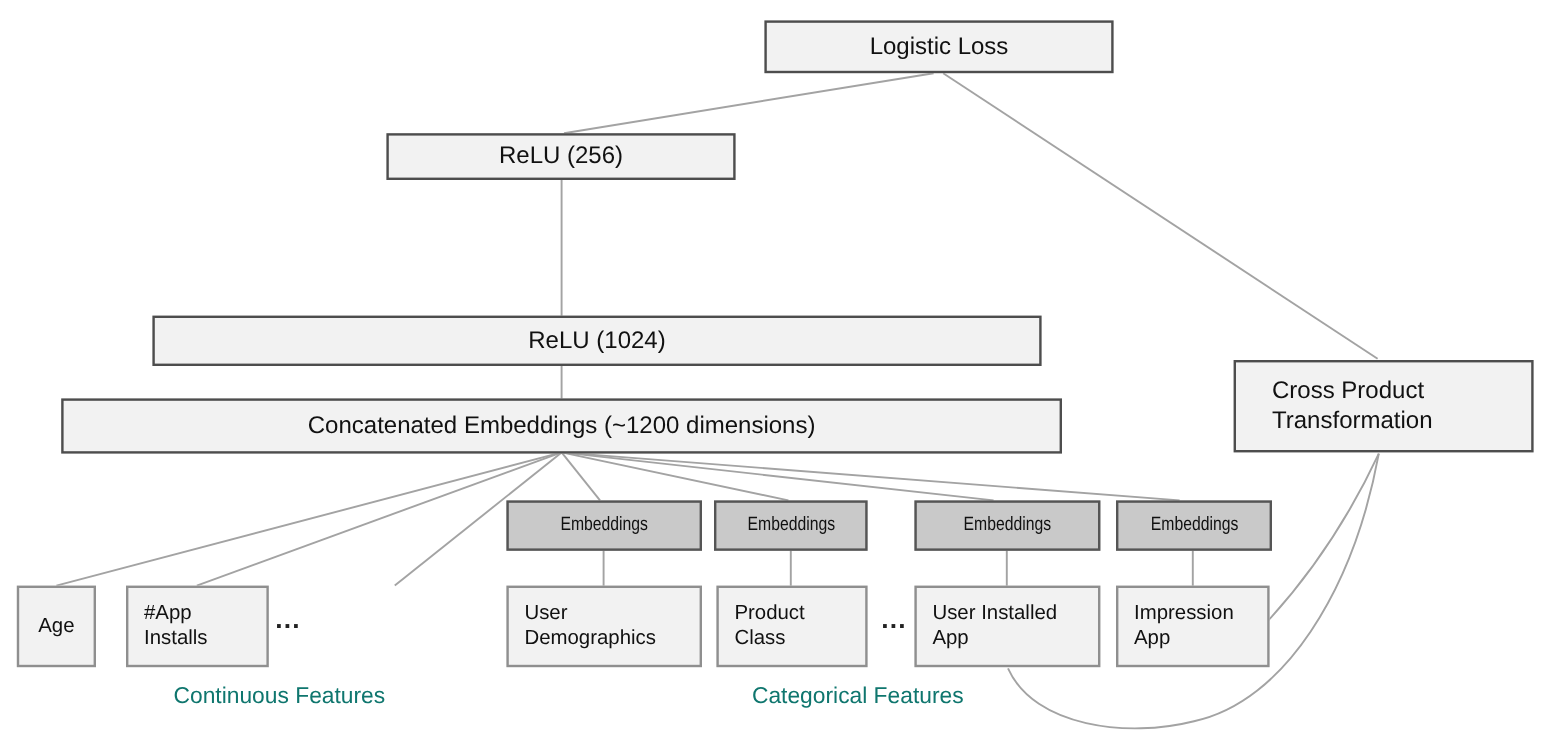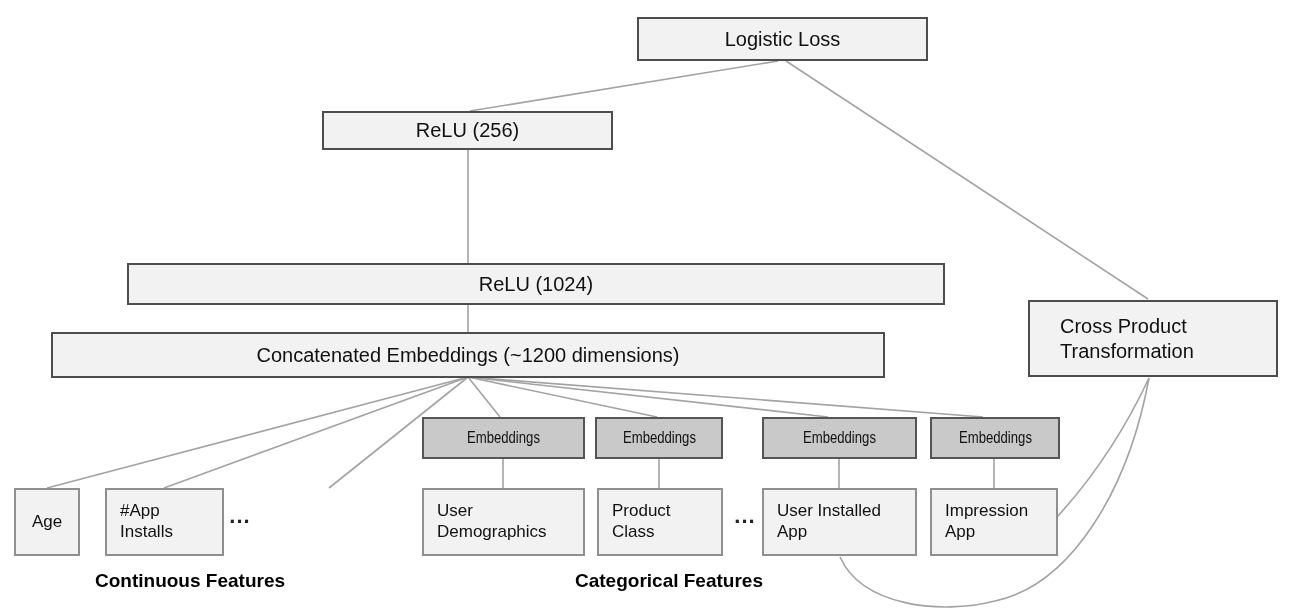--- a/index.html
+++ b/index.html
@@ -45,23 +45,23 @@
     padding:0 13px;
   }
   .dots{
     position:absolute;
     font-size:22px;font-weight:700;letter-spacing:1px;
     color:#222;
     text-align:center;
   }
   .group-label{
     position:absolute;
-    font-size:19px;font-weight:700;
-    text-align:left;
-    color:#000000;
+    font-size:19px;font-weight:400;
+    text-align:right;
+    color:#0f766e;
     white-space:nowrap;
   }
 </style>
 </head>
 <body>
 
 <div id="canvas">
 
   <svg id="edges" viewBox="0 0 1295 611" xmlns="http://www.w3.org/2000/svg">
 
@@ -90,21 +90,21 @@
 
   <div class="node main" style="left:637px;top:17px;width:291px;height:44px">
     <span>Logistic Loss</span>
   </div>
 
   <div class="node main" style="left:322px;top:111px;width:291px;height:39px">
     <span>ReLU (256)</span>
   </div>
 
 
-  <div class="node main" style="left:127px;top:263px;width:818px;height:42px">
+  <div class="node main" style="left:127px;top:263px;width:741px;height:42px">
     <span>ReLU (1024)</span>
   </div>
 
   <div class="node main" style="left:51px;top:332px;width:834px;height:46px">
     <span>Concatenated Embeddings (~1200 dimensions)</span>
   </div>
 
   <div class="node wide" style="left:1028px;top:300px;width:250px;height:77px">
     <span>Cross Product Transformation</span>
   </div>

